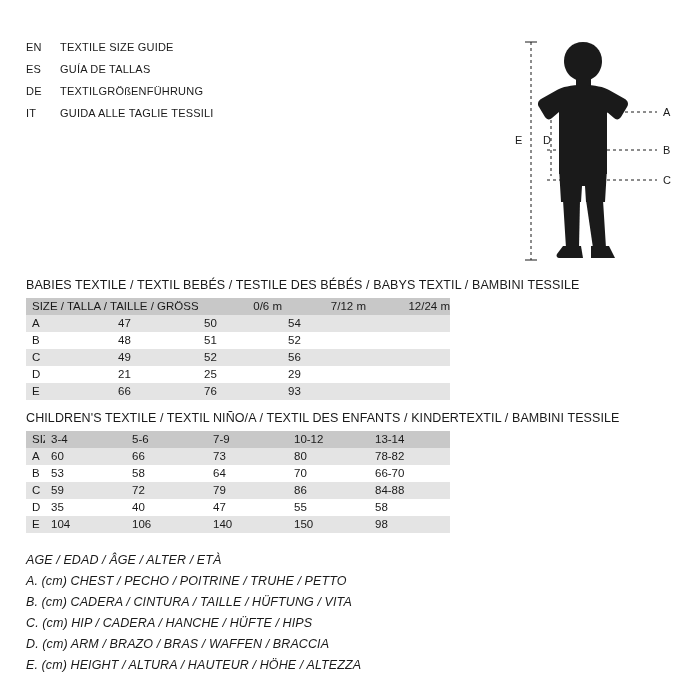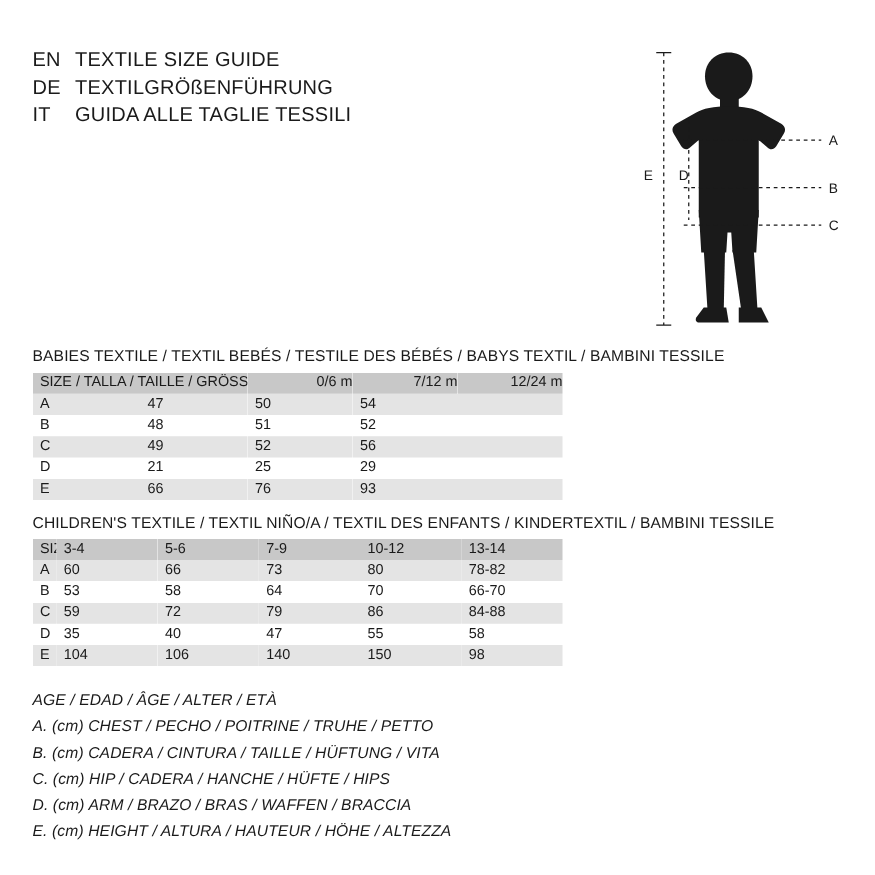--- a/index.html
+++ b/index.html
@@ -23,23 +23,23 @@
 
   
   .lang-block {
     position: absolute;
     left: 26px;
     top: 36px;
     width: 470px;
   }
   .lang-row {
     display: flex;
-    align-items: flex-end;
+    align-items: center;
     height: 22px;
-    font-size: 16px;
+    font-size: 11px;
     letter-spacing: 0.2px;
   }
   .lang-code {
     width: 34px;
     flex: 0 0 34px;
     font-weight: normal;
   }
   .lang-text {
     white-space: nowrap;
   }
@@ -131,20 +131,24 @@
 <body>
 
 <div class="page">
 
   <div class="lang-block">
     <div class="lang-row">
       <span class="lang-code">EN</span>
       <span class="lang-text">TEXTILE SIZE GUIDE</span>
     </div>
     <div class="lang-row">
+      <span class="lang-code">ES</span>
+      <span class="lang-text">GUÍA DE TALLAS</span>
+    </div>
+    <div class="lang-row">
       <span class="lang-code">DE</span>
       <span class="lang-text">TEXTILGRÖßENFÜHRUNG</span>
     </div>
     <div class="lang-row">
       <span class="lang-code">IT</span>
       <span class="lang-text">GUIDA ALLE TAGLIE TESSILI</span>
     </div>
   </div>
 
   <div class="figure">

